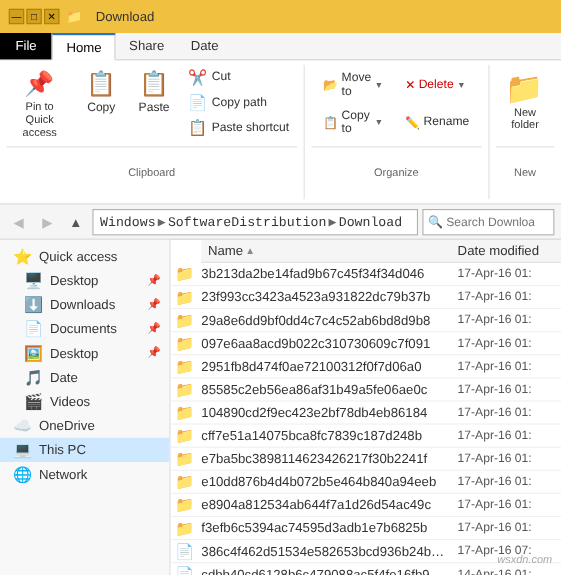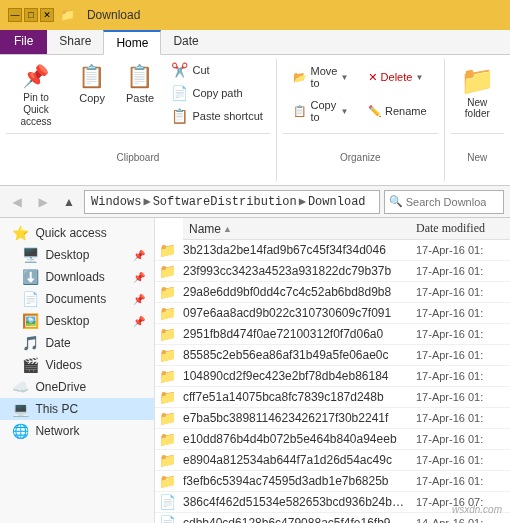--- a/index.html
+++ b/index.html
@@ -27,21 +27,21 @@
     .ribbon-tab.active {
       background: #fff;
       border-top: 2px solid #2672d9;
       border-left: 1px solid #ccc;
       border-right: 1px solid #ccc;
       border-bottom: 1px solid #fff;
       margin-bottom: -1px;
       color: #000;
     }
     .ribbon-tab.file {
-      background: #701a75;
+      background: #000000;
       color: #fff;
       border: none;
       padding: 4px 14px;
     }
 
     .ribbon-content {
       background: #fff;
       border-bottom: 1px solid #ccc;
       display: flex;
       align-items: stretch;
@@ -218,21 +218,21 @@
       background: #f5f5f5;
       padding: 3px 0;
       font-size: 12px;
       color: #333;
       position: sticky;
       top: 0;
       z-index: 10;
       margin-left: 28px;
     }
     .col-name { flex: 1; padding: 0 6px; display: flex; align-items: center; gap: 2px; }
-    .col-date { width: 100px; padding: 0 6px; font-family: Liberation Serif, serif; }
+    .col-date { width: 100px; padding: 0 6px; }
     .sort-arrow { font-size: 9px; color: #888; }
 
     .file-row {
       display: flex;
       align-items: center;
       padding: 2px 0;
       cursor: pointer;
       font-size: 12px;
       color: #333;
       border-bottom: 1px solid #f0f0f0;
@@ -262,22 +262,22 @@
     <div class="title-btn">—</div>
     <div class="title-btn">□</div>
     <div class="title-btn">✕</div>
   </div>
   <span>📁</span>
   <span class="title-text">Download</span>
 </div>
 
 <div class="ribbon-tabs">
   <div class="ribbon-tab file">File</div>
+  <div class="ribbon-tab active">Home</div>
   <div class="ribbon-tab">Share</div>
-  <div class="ribbon-tab active">Home</div>
   <div class="ribbon-tab">Date</div>
 </div>
 
 <div class="ribbon-content">
 
   <div class="ribbon-group">
     <div class="ribbon-group-items">
 
       <div class="ribbon-btn large">
         <span class="icon">📌</span>

